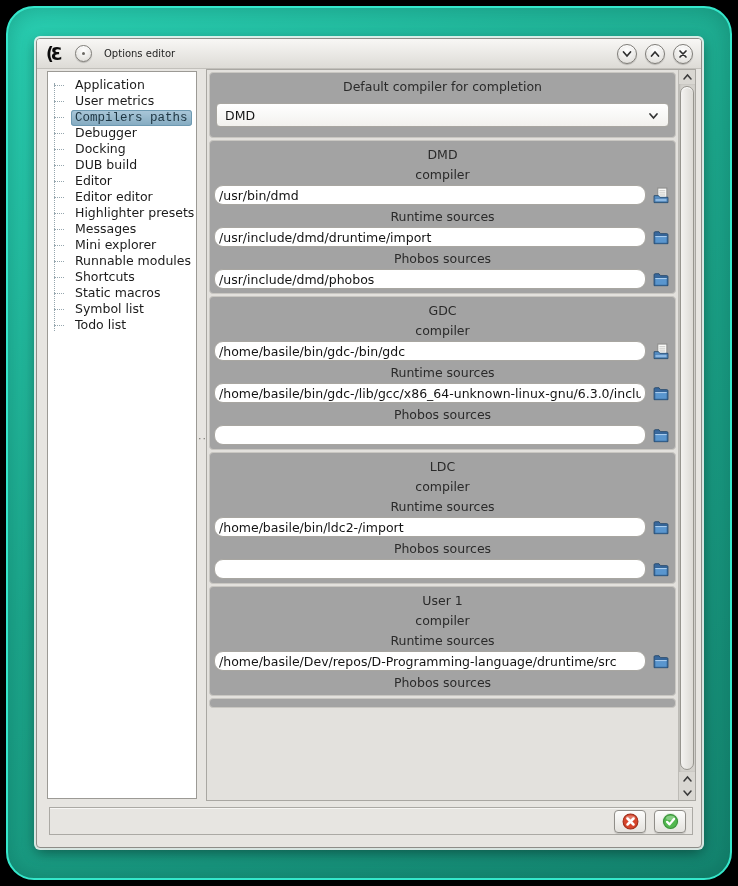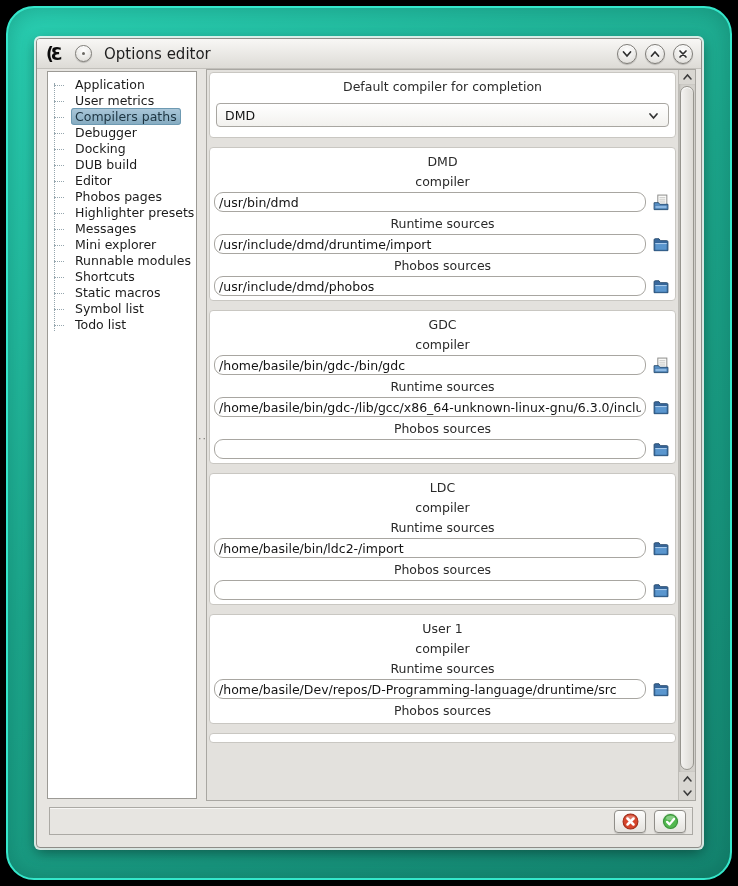--- a/index.html
+++ b/index.html
@@ -22,52 +22,52 @@
     background:linear-gradient(#F8F7F5,#DDDBD6); border-bottom:1px solid #C2C0BB;
     border-radius:3px 3px 0 0; }
   .logo { width:24px; height:20px; display:flex; align-items:center; margin-right:6px; }
   .logo svg text { letter-spacing:-3px; }
   .circle-btn { width:20px; height:20px; border-radius:50%; border:1px solid #7F7D78;
     background:radial-gradient(circle at 50% 32%,#FFFFFF,#DBD9D4);
     box-shadow:inset 0 1px 0 rgba(255,255,255,.9), 0 1px 1px rgba(0,0,0,.2);
     display:flex; align-items:center; justify-content:center; cursor:default; }
   .menu-dot { width:17px; height:17px; margin-right:12px; }
   .menu-dot i { display:block; width:3px; height:3px; border-radius:50%; background:#6a6863; }
-  .title-text { font-size:15px; color:#1F1F1F; flex:1; }
+  .title-text { font-size:10px; color:#1F1F1F; flex:1; }
   .win-btns { display:flex; gap:8px; }
 
   
   .content { position:absolute; left:0; top:30px; right:0; bottom:42px; display:flex; }
 
   
   .sidebar { width:150px; margin:2px 0 6px 10px; background:#FFFFFF; border:1px solid #9C9A95;
     padding:5px 0 0 0; overflow:hidden; }
   .tree { list-style:none; position:relative; }
   .tree::before { content:""; position:absolute; left:6px; top:6px; height:248px; width:0;
     border-left:1px dotted #96A6AE; }
   .tree-item { position:relative; height:16px; line-height:16px; font-size:12.5px;
     color:#1B1B1B; padding-left:23px; white-space:nowrap; cursor:default; }
   .tree-item::before { content:""; position:absolute; left:6px; top:8px; width:10px;
     border-top:1px dotted #96A6AE; }
   .tree-item .lbl { padding:0 3px; border-radius:3px; border:1px solid transparent; }
   .tree-item.selected .lbl { background:linear-gradient(#A9C6D8,#86ACC2);
-    border:1px solid #6E9AB2; color:#1D3441; }
+    border:1px solid #6E9AB2; color:#1D3441;font-family:Liberation Mono, monospace; }
 
   
   .splitter { width:9px; position:relative; }
   .splitter .grip { position:absolute; left:1px; top:50%; font-size:11px; color:#7A7873;
     letter-spacing:1px; line-height:4px; }
 
   
   .main { flex:1; margin:0 5px 4px 0; border:1px solid #A9A7A2; background:#E3E1DD;
     display:flex; overflow:hidden; }
   .groups { flex:1; overflow:hidden; padding:2px 2px 0 2px; position:relative; }
 
-  .group { background:#ffffff; border:1px solid #C9C7C2; border-radius:4px;
-    margin-bottom:9px; padding:4px 4px 4px 4px; }
+  .group { background:#a3a3a3; border:1px solid #C9C7C2; border-radius:4px;
+    margin-bottom:2px; padding:4px 4px 4px 4px; }
   .group-title { text-align:center; font-size:12.5px; color:#2A2A2A; height:16px;
     line-height:16px; margin-top:2px; }
   .field-label { text-align:center; font-size:12.5px; color:#2A2A2A; height:16px;
     line-height:16px; margin-top:4px; }
   .field-row { display:flex; align-items:center; margin-top:2px; }
   .field-row input { flex:1; height:20px; border:1px solid #A8A6A1; border-radius:9px;
     background:#FFFFFF; font-family:"DejaVu Sans","Liberation Sans",sans-serif;
     font-size:12.5px; color:#141414; padding:0 4px; outline:none; min-width:0; }
   .icon-btn { width:19px; height:18px; margin-left:5px; margin-right:1px; border:none;
     background:transparent; display:flex; align-items:center; justify-content:center;
@@ -136,21 +136,21 @@
     <div class="content">
       <div class="sidebar">
         <ul class="tree" id="tree">
             <li class="tree-item"><span class="lbl">Application</span></li>
             <li class="tree-item"><span class="lbl">User metrics</span></li>
             <li class="tree-item selected"><span class="lbl">Compilers paths</span></li>
             <li class="tree-item"><span class="lbl">Debugger</span></li>
             <li class="tree-item"><span class="lbl">Docking</span></li>
             <li class="tree-item"><span class="lbl">DUB build</span></li>
             <li class="tree-item"><span class="lbl">Editor</span></li>
-            <li class="tree-item"><span class="lbl">Phobos pages</span></li>
+            <li class="tree-item"><span class="lbl">Editor editor</span></li>
             <li class="tree-item"><span class="lbl">Highlighter presets</span></li>
             <li class="tree-item"><span class="lbl">Messages</span></li>
             <li class="tree-item"><span class="lbl">Mini explorer</span></li>
             <li class="tree-item"><span class="lbl">Runnable modules</span></li>
             <li class="tree-item"><span class="lbl">Shortcuts</span></li>
             <li class="tree-item"><span class="lbl">Static macros</span></li>
             <li class="tree-item"><span class="lbl">Symbol list</span></li>
             <li class="tree-item"><span class="lbl">Todo list</span></li>
           </ul>
       </div>

